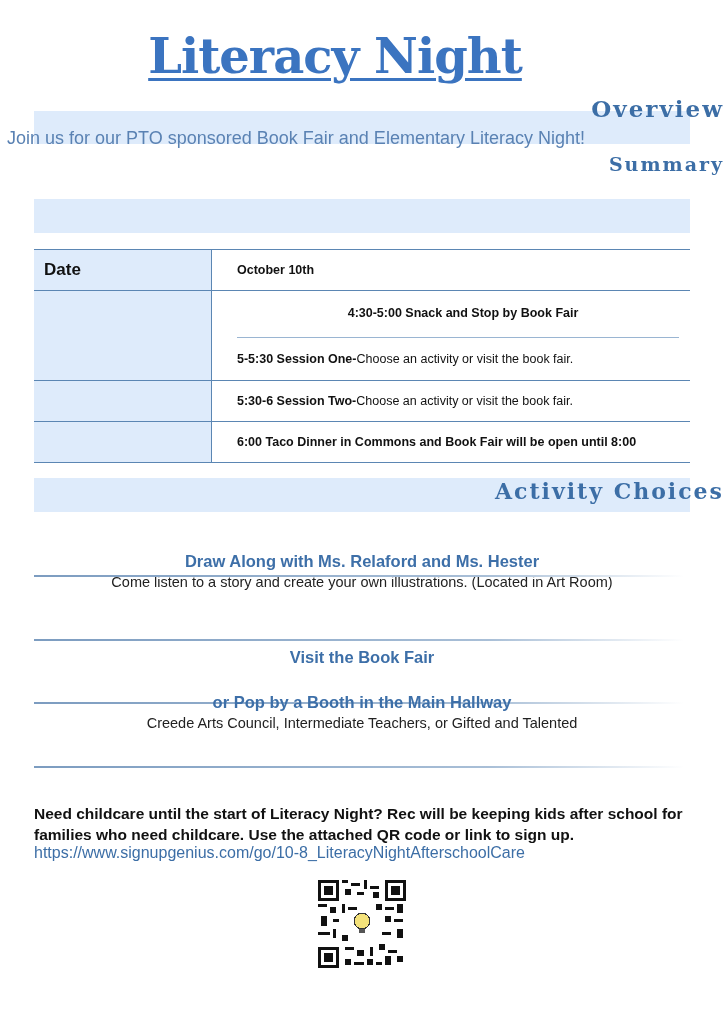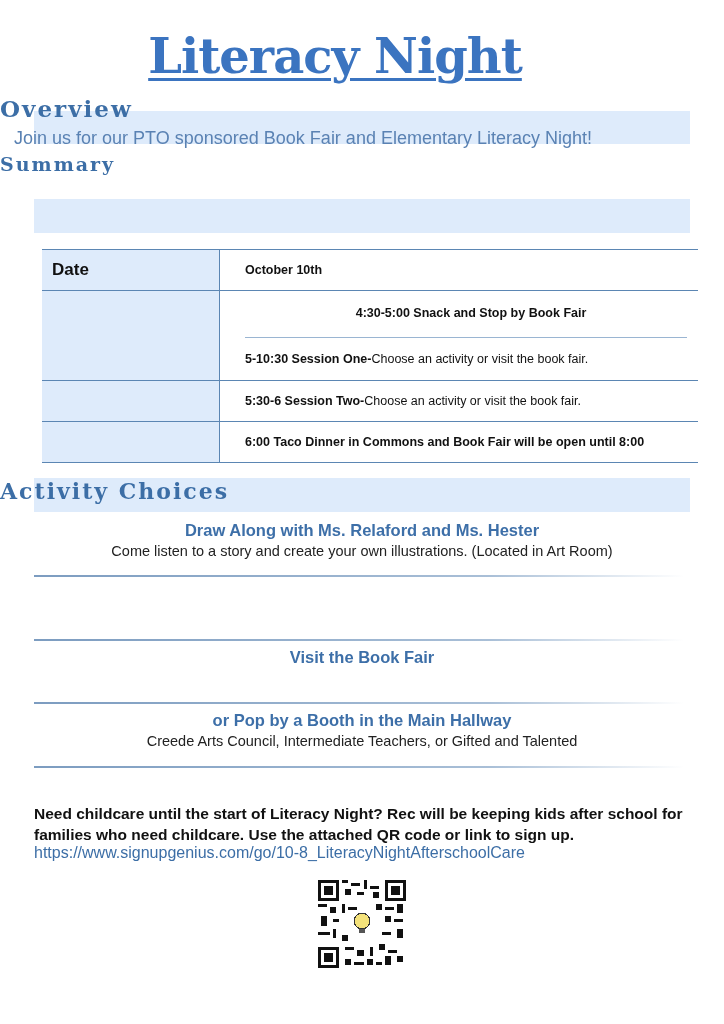--- a/index.html
+++ b/index.html
@@ -3,25 +3,25 @@
   <meta charset="utf-8">
   <style>
     html, body { margin:0; padding:0; }
     body { width:724px; height:1024px; background:#ffffff; position:relative; overflow:hidden;
            font-family:"Liberation Sans", sans-serif; color:#111; }
     .title { position:absolute; left:0; width:582px; top:28px; text-align:center;
              font-family:"DejaVu Serif", serif; font-weight:bold; font-size:48px; color:#3b74c0;
              letter-spacing:-1px;margin-left:44px; }
     .title span { text-decoration:underline; text-decoration-thickness:3px; text-underline-offset:5px; }
     .band { position:absolute; left:34px; width:656px; background:#deebfb; }
-    .heading { position:absolute; left:0; width:724px; text-align:left;
+    .heading { position:absolute; left:0; width:724px; text-align:right;
                font-family:"DejaVu Serif", serif; font-weight:bold; color:#3c6ea6; letter-spacing:2px; }
-    .overview-text { position:absolute; left:0; width:592px; top:128px; text-align:right;
+    .overview-text { position:absolute; left:0; width:592px; top:128px; text-align:center;
                      font-size:18px; color:#5a82b3; }
-    table.sched { position:absolute; left:34px; top:249px; width:656px; border-collapse:collapse;margin-left:8px; }
+    table.sched { position:absolute; left:34px; top:249px; width:656px; border-collapse:collapse; }
     table.sched td { border-top:1.5px solid #5b86b3; border-bottom:1.5px solid #5b86b3; vertical-align:middle; }
     td.left { width:166px; background:#deebfb; border-right:1.5px solid #5b86b3; }
     td.right { padding-left:25px; font-size:12.5px; }
     .date-label { font-weight:bold; font-size:17px; padding-left:10px; }
     .date-value { font-weight:bold; font-size:16px; padding-left:20px; }
     .b { font-weight:bold; }
     .inner-sep { border-top:1.5px solid #9ab5d2; margin:0 10px 0 0; }
     .activity { position:absolute; left:0; width:724px; text-align:center; }
     .act-title { font-weight:bold; font-size:16.5px; color:#3d6fa8; }
     .act-desc { font-size:14.5px; color:#222; margin-top:3px; }
@@ -47,53 +47,53 @@
   <tbody>
       <tr style="height:41px;">
     <td class="left date-label">Date</td>
     <td class="right date-value">October 10th</td>
   </tr>
   <tr style="height:90px;">
     <td class="left"></td>
     <td class="right">
       <div style="padding:8px 0 17px 0;text-align:center;"><span class="b">4:30-5:00 Snack and Stop by Book Fair</span></div>
       <div class="inner-sep"></div>
-      <div style="padding:14px 0 8px 0;"><span class="b">5-10:30 Session One-</span><span>Choose an activity or visit the book fair.</span></div>
+      <div style="padding:14px 0 8px 0;"><span class="b">5-5:30 Session One-</span><span>Choose an activity or visit the book fair.</span></div>
     </td>
   </tr>
   <tr style="height:41px;">
     <td class="left"></td>
     <td class="right"><span class="b">5:30-6 Session Two-</span><span>Choose an activity or visit the book fair.</span></td>
   </tr>
   <tr style="height:41px;">
     <td class="left"></td>
     <td class="right"><span class="b">6:00 Taco Dinner in Commons and Book Fair will be open until 8:00</span></td>
   </tr>
 </tbody>
   </table>
 
 <div class="band" style="top:478px;height:34px;"></div>
 <div class="heading" style="top:478px;font-size:22px;">Activity Choices</div>
 
-<div class="activity" style="top:521px;">
+<div class="activity" style="top:552px;">
   <div class="act-title">Draw Along with Ms. Relaford and Ms. Hester</div>
   <div class="act-desc">Come listen to a story and create your own illustrations. (Located in Art Room)</div>
 </div>
 <div class="hr" style="top:575px;"></div>
 
 <div class="activity" style="top:584px;">
 </div>
 <div class="hr" style="top:639px;"></div>
 
 <div class="activity" style="top:648px;">
   <div class="act-title">Visit the Book Fair</div>
 </div>
 <div class="hr" style="top:702px;"></div>
 
-<div class="activity" style="top:711px;">
+<div class="activity" style="top:693px;">
   <div class="act-title">or Pop by a Booth in the Main Hallway</div>
   <div class="act-desc">Creede Arts Council, Intermediate Teachers, or Gifted and Talented</div>
 </div>
 <div class="hr" style="top:766px;"></div>
 
 <div class="childcare">Need childcare until the start of Literacy Night? Rec will be keeping kids after school for families who need childcare. Use the attached QR code or link to sign up.</div>
 <a class="link" href="#">https://www.signupgenius.com/go/10-8_LiteracyNightAfterschoolCare</a>
 
 <svg class="qr" viewBox="0 0 29 29" shape-rendering="crispEdges">
   <rect width="29" height="29" fill="#fff"></rect>

